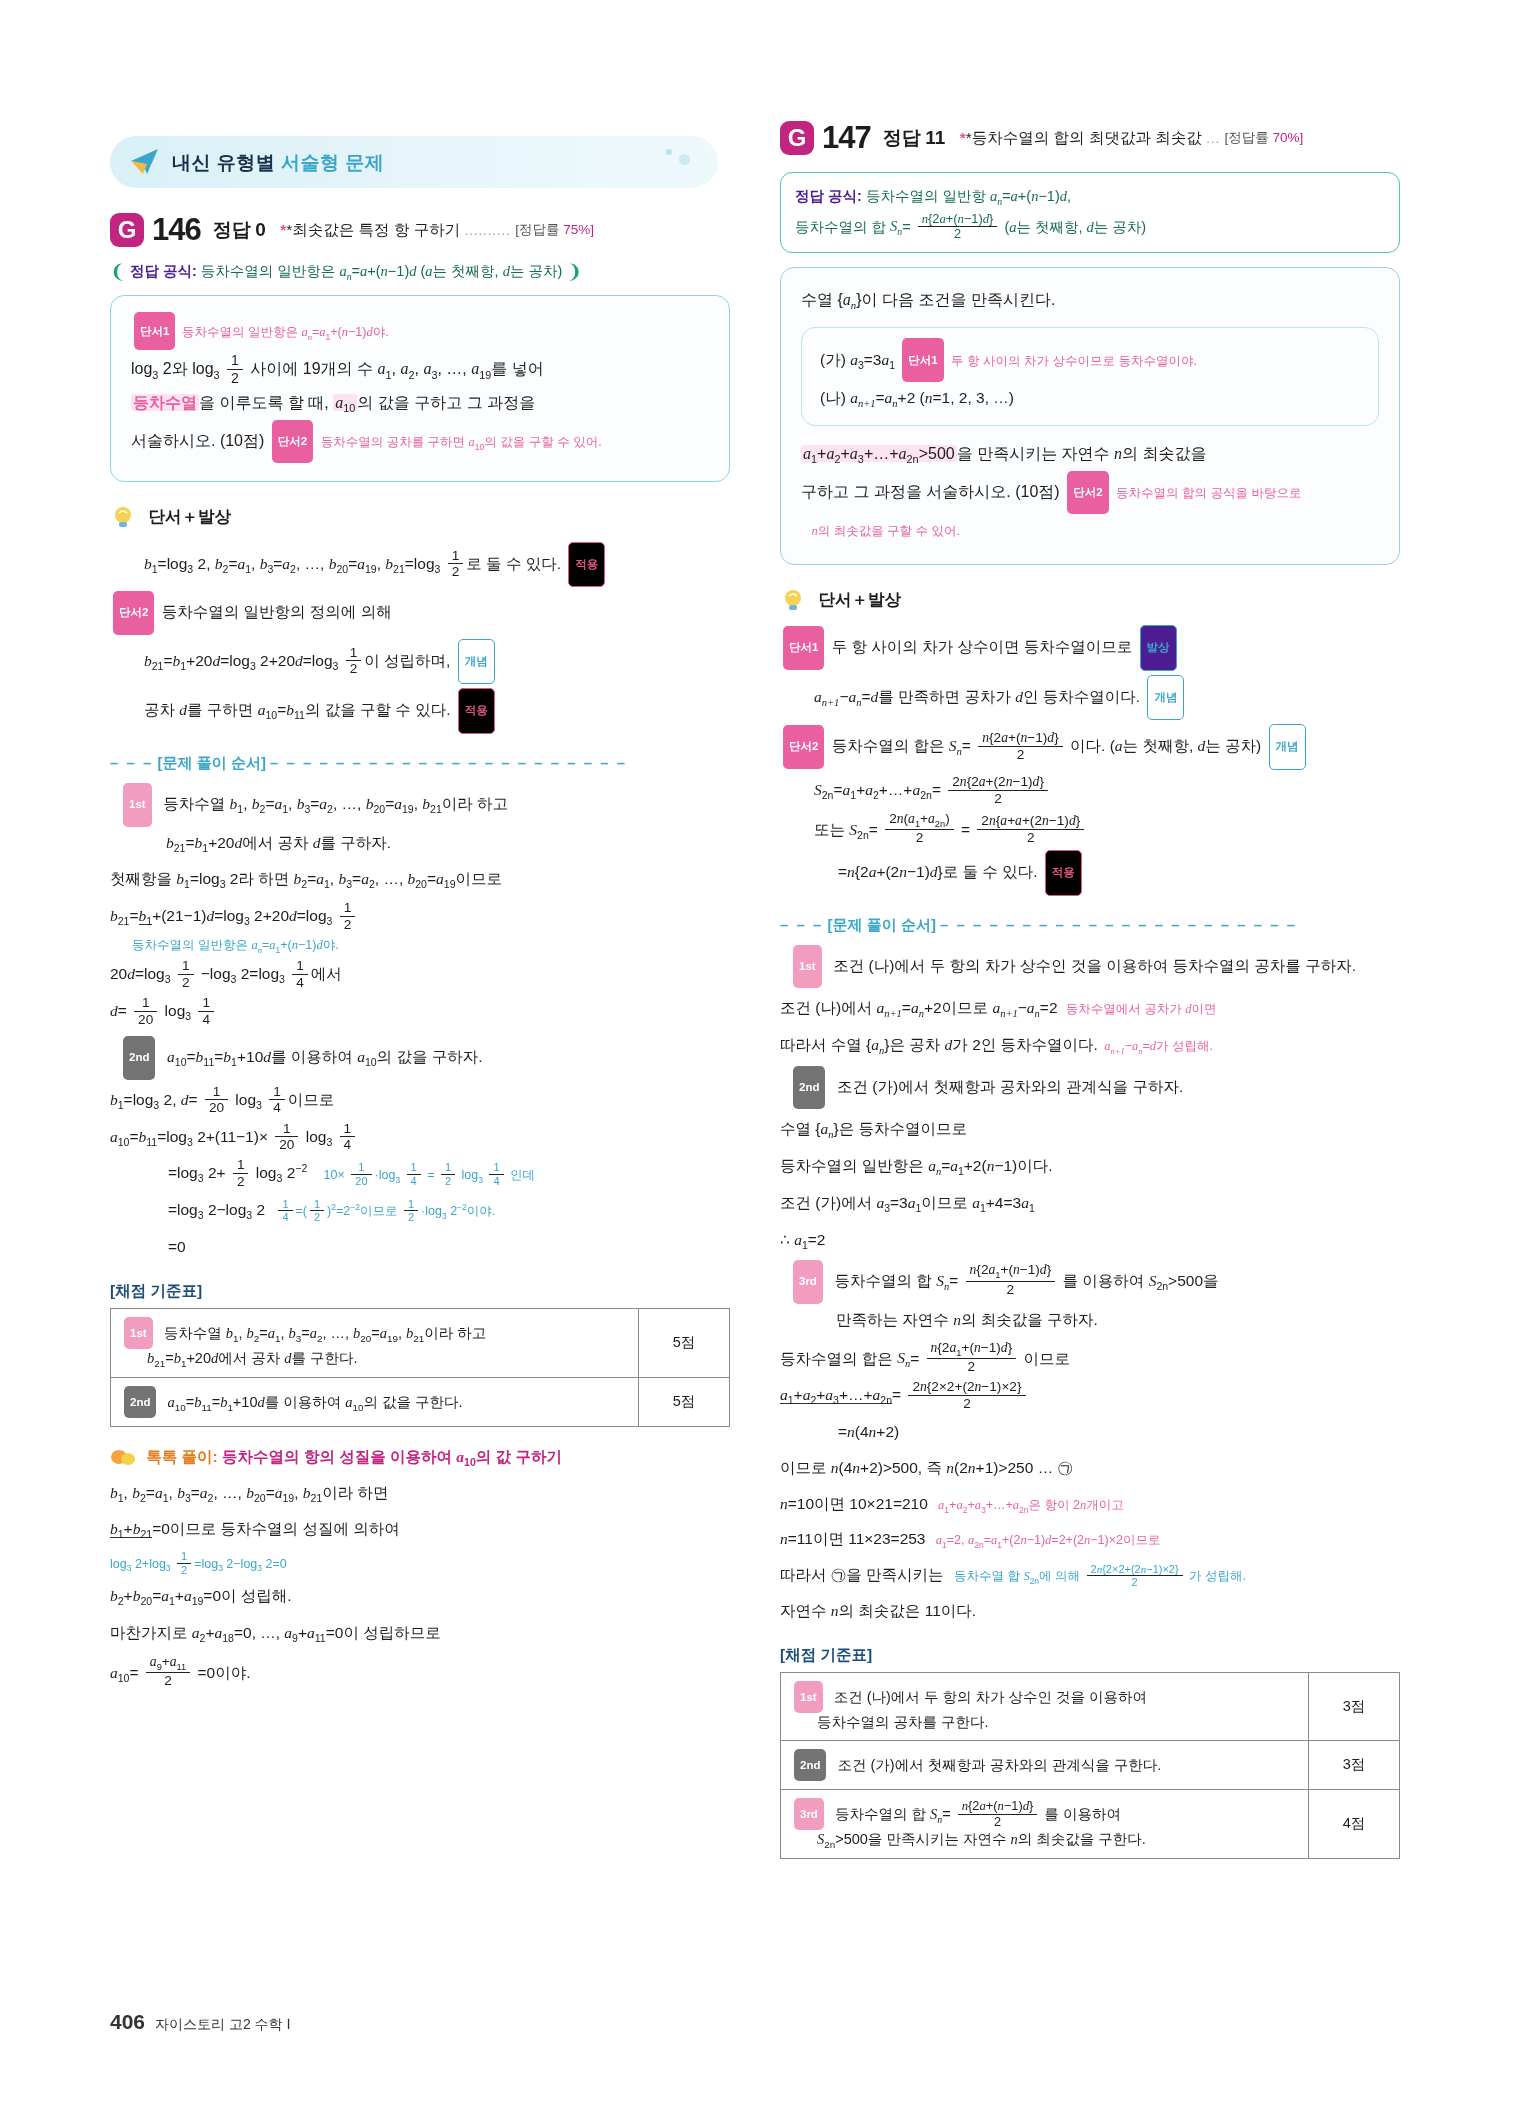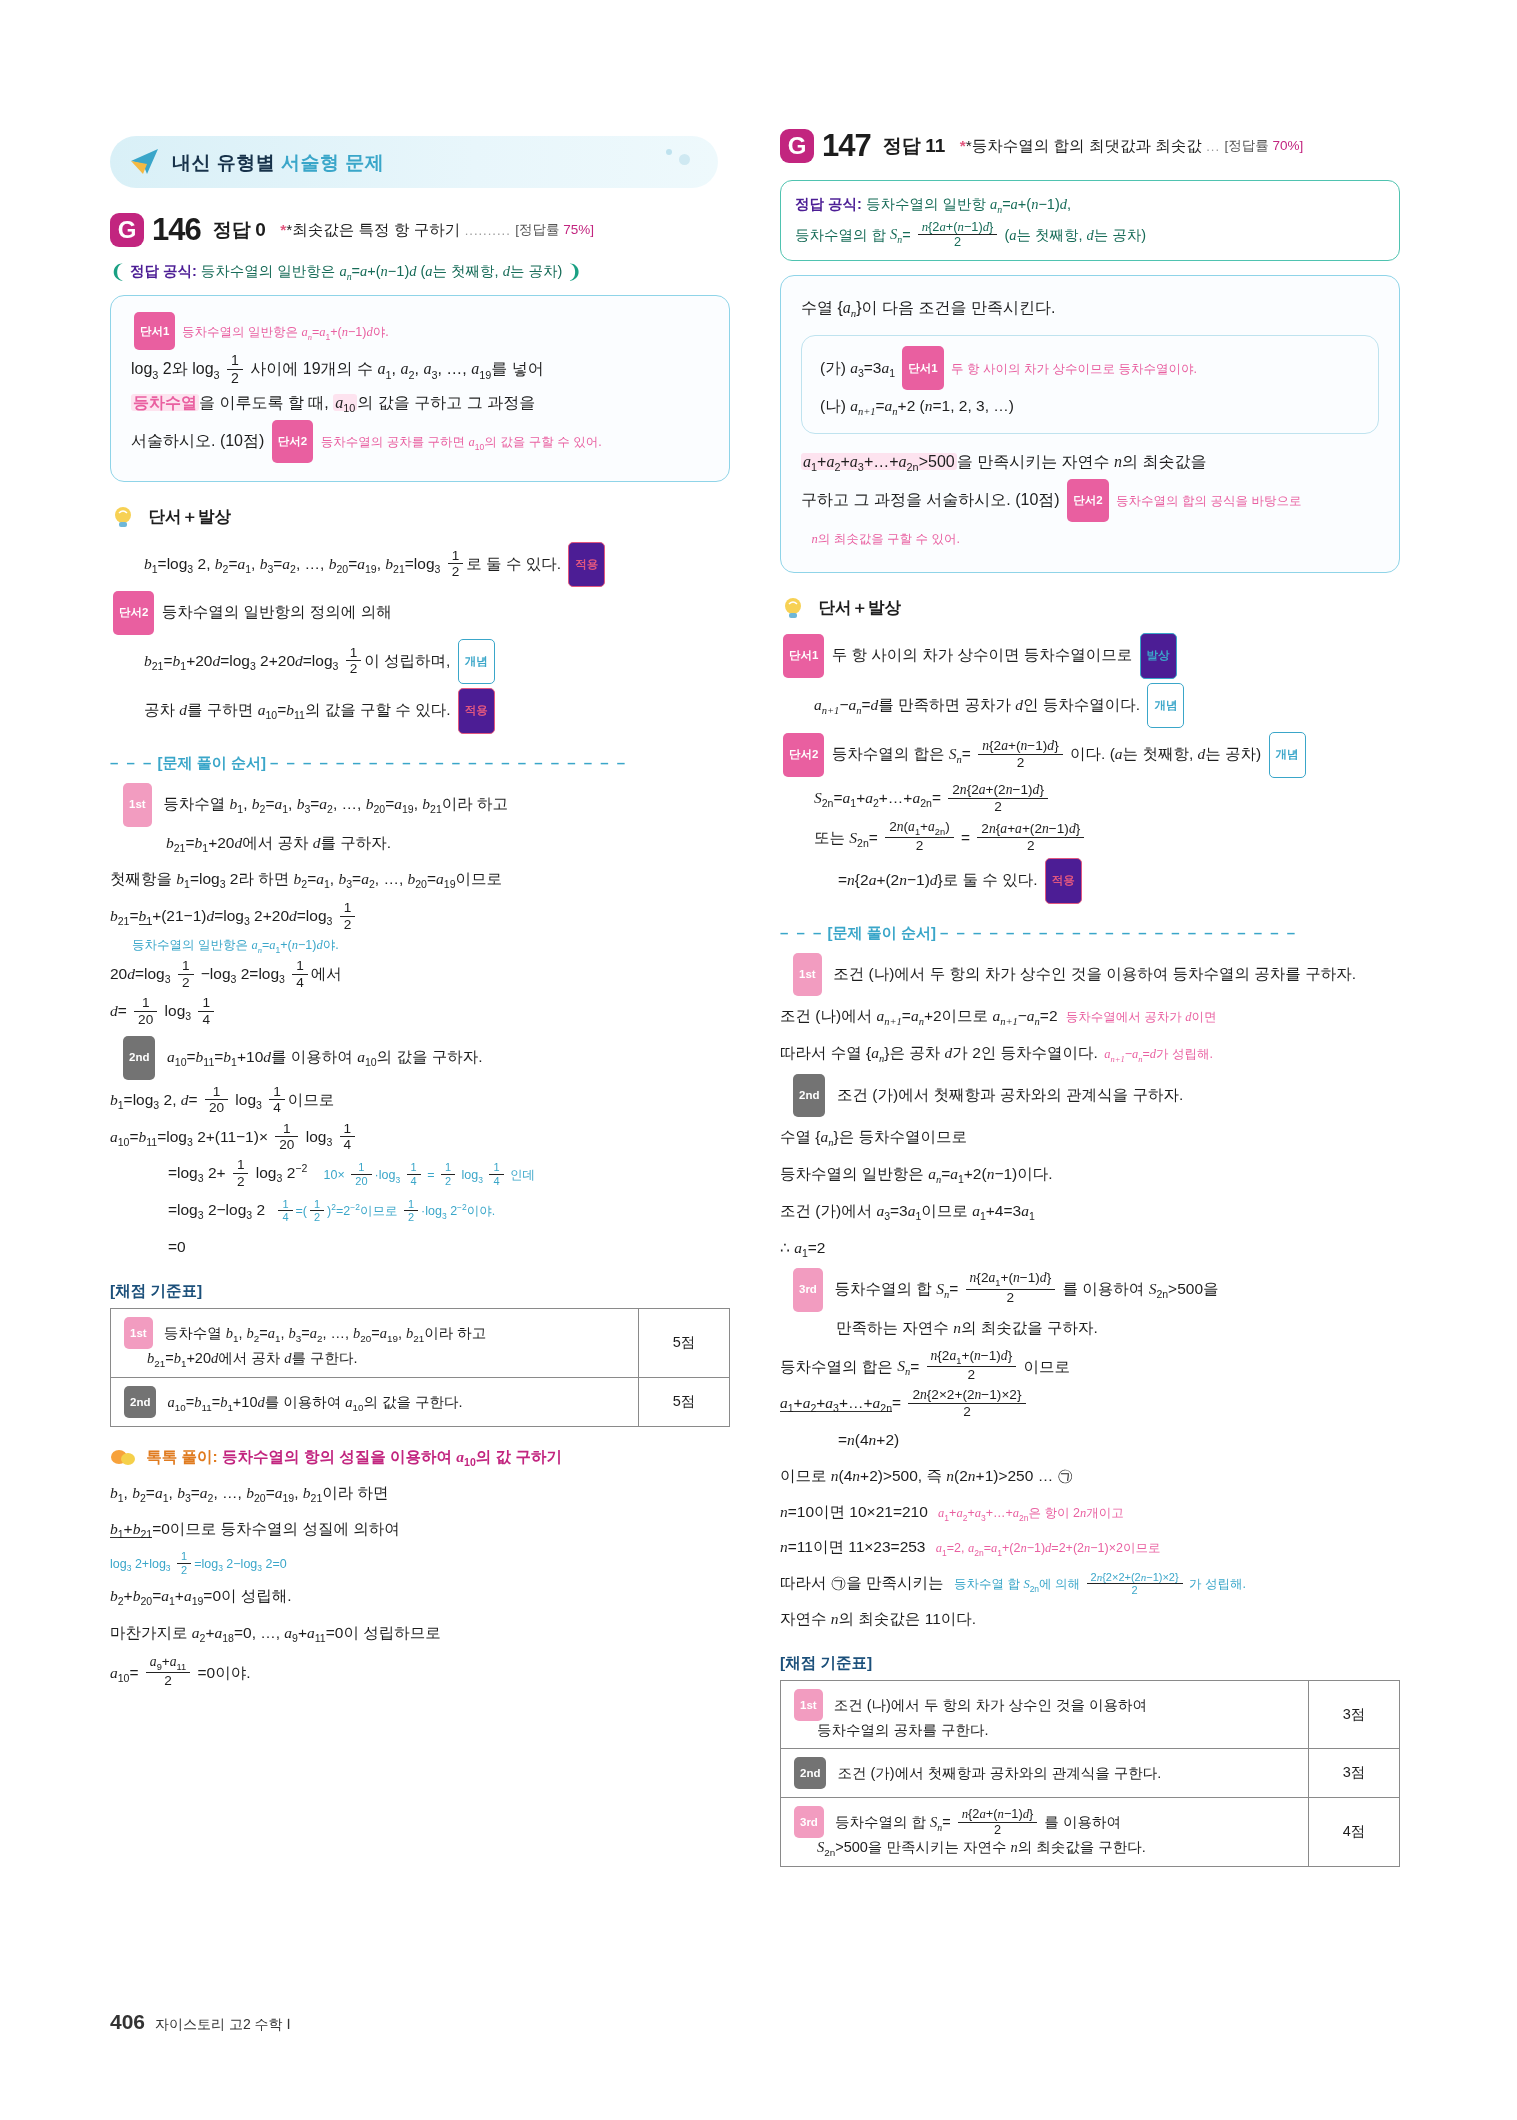--- a/index.html
+++ b/index.html
@@ -78,21 +78,21 @@
     display:inline-block;font-size:11.5px;font-weight:bold;color:#fff;
     border-radius:5px;padding:10px 6px;vertical-align:1px;margin:0 3px;
     white-space:nowrap;
   }
   .tag-danseo{background:#e95fa0;}
   .tag-danseo2{background:#e95fa0;}
   .tag-1st{background:#f29cc0;}
   .tag-2nd{background:#737373;}
   .tag-3rd{background:#f29cc0;}
   .tag-gaenyeom{background:#fff;color:#3aa6c9;border:1.4px solid #3aa6c9;}
-  .tag-jeogyong{background:#4c1d95;color:#e2577f;border:1.4px solid #e2577f;}
+  .tag-jeogyong{background:#000000;color:#e2577f;border:1.4px solid #e2577f;}
   .tag-balsang{background:#4c1d95;color:#3aa6c9;border:1.4px solid #3aa6c9;}
   .hl-pink{color:#e95fa0;font-weight:bold;}
   .note-pink{color:#e95fa0;font-size:12.5px;}
   .note-blue{color:#3aa6c9;font-size:12.5px;}
   .hlbg{background:#fde3ef;border-radius:3px;padding:0 2px;}
 
   
   .sec-head{margin:22px 0 8px 0;position:relative;height:30px;}
   .bulb{display:inline-block;width:26px;height:26px;vertical-align:middle;}
   .sec-title{font-size:16.5px;font-weight:bold;margin-left:8px;vertical-align:middle;}
@@ -306,21 +306,21 @@
       <span class="m">b</span><sub>2</sub>+<span class="m">b</span><sub>20</sub>=<span class="m">a</span><sub>1</sub>+<span class="m">a</span><sub>19</sub>=0이 성립해.
     </div>
     <div class="body-txt">
       마찬가지로 <span class="m">a</span><sub>2</sub>+<span class="m">a</span><sub>18</sub>=0, …, <span class="m">a</span><sub>9</sub>+<span class="m">a</span><sub>11</sub>=0이 성립하므로
     </div>
     <div class="body-txt">
       <span class="m">a</span><sub>10</sub>= <span class="frac"><span class="num"><span class="m">a</span><sub>9</sub>+<span class="m">a</span><sub>11</sub></span><span class="den">2</span></span> =0이야.
     </div>
   </div>
 
-  <div class="col col-right" style="top:128px;">
+  <div class="col col-right" style="top:120px;">
 
     <div class="prob-head">
       <span class="gbadge pink">G</span><span class="pnum">147</span><span class="ans-label">정답</span>
       <span class="ans-val">11</span>
       <span class="star-title"><span class="star">*</span><span>*등차수열의 합의 최댓값과 최솟값</span></span>
       <span class="dots">...</span>
       <span class="rate"><span class="rl">[정답률</span> <span>70%]</span></span>
     </div>
 
     <div class="formula-box" style="margin-top:6px;">

